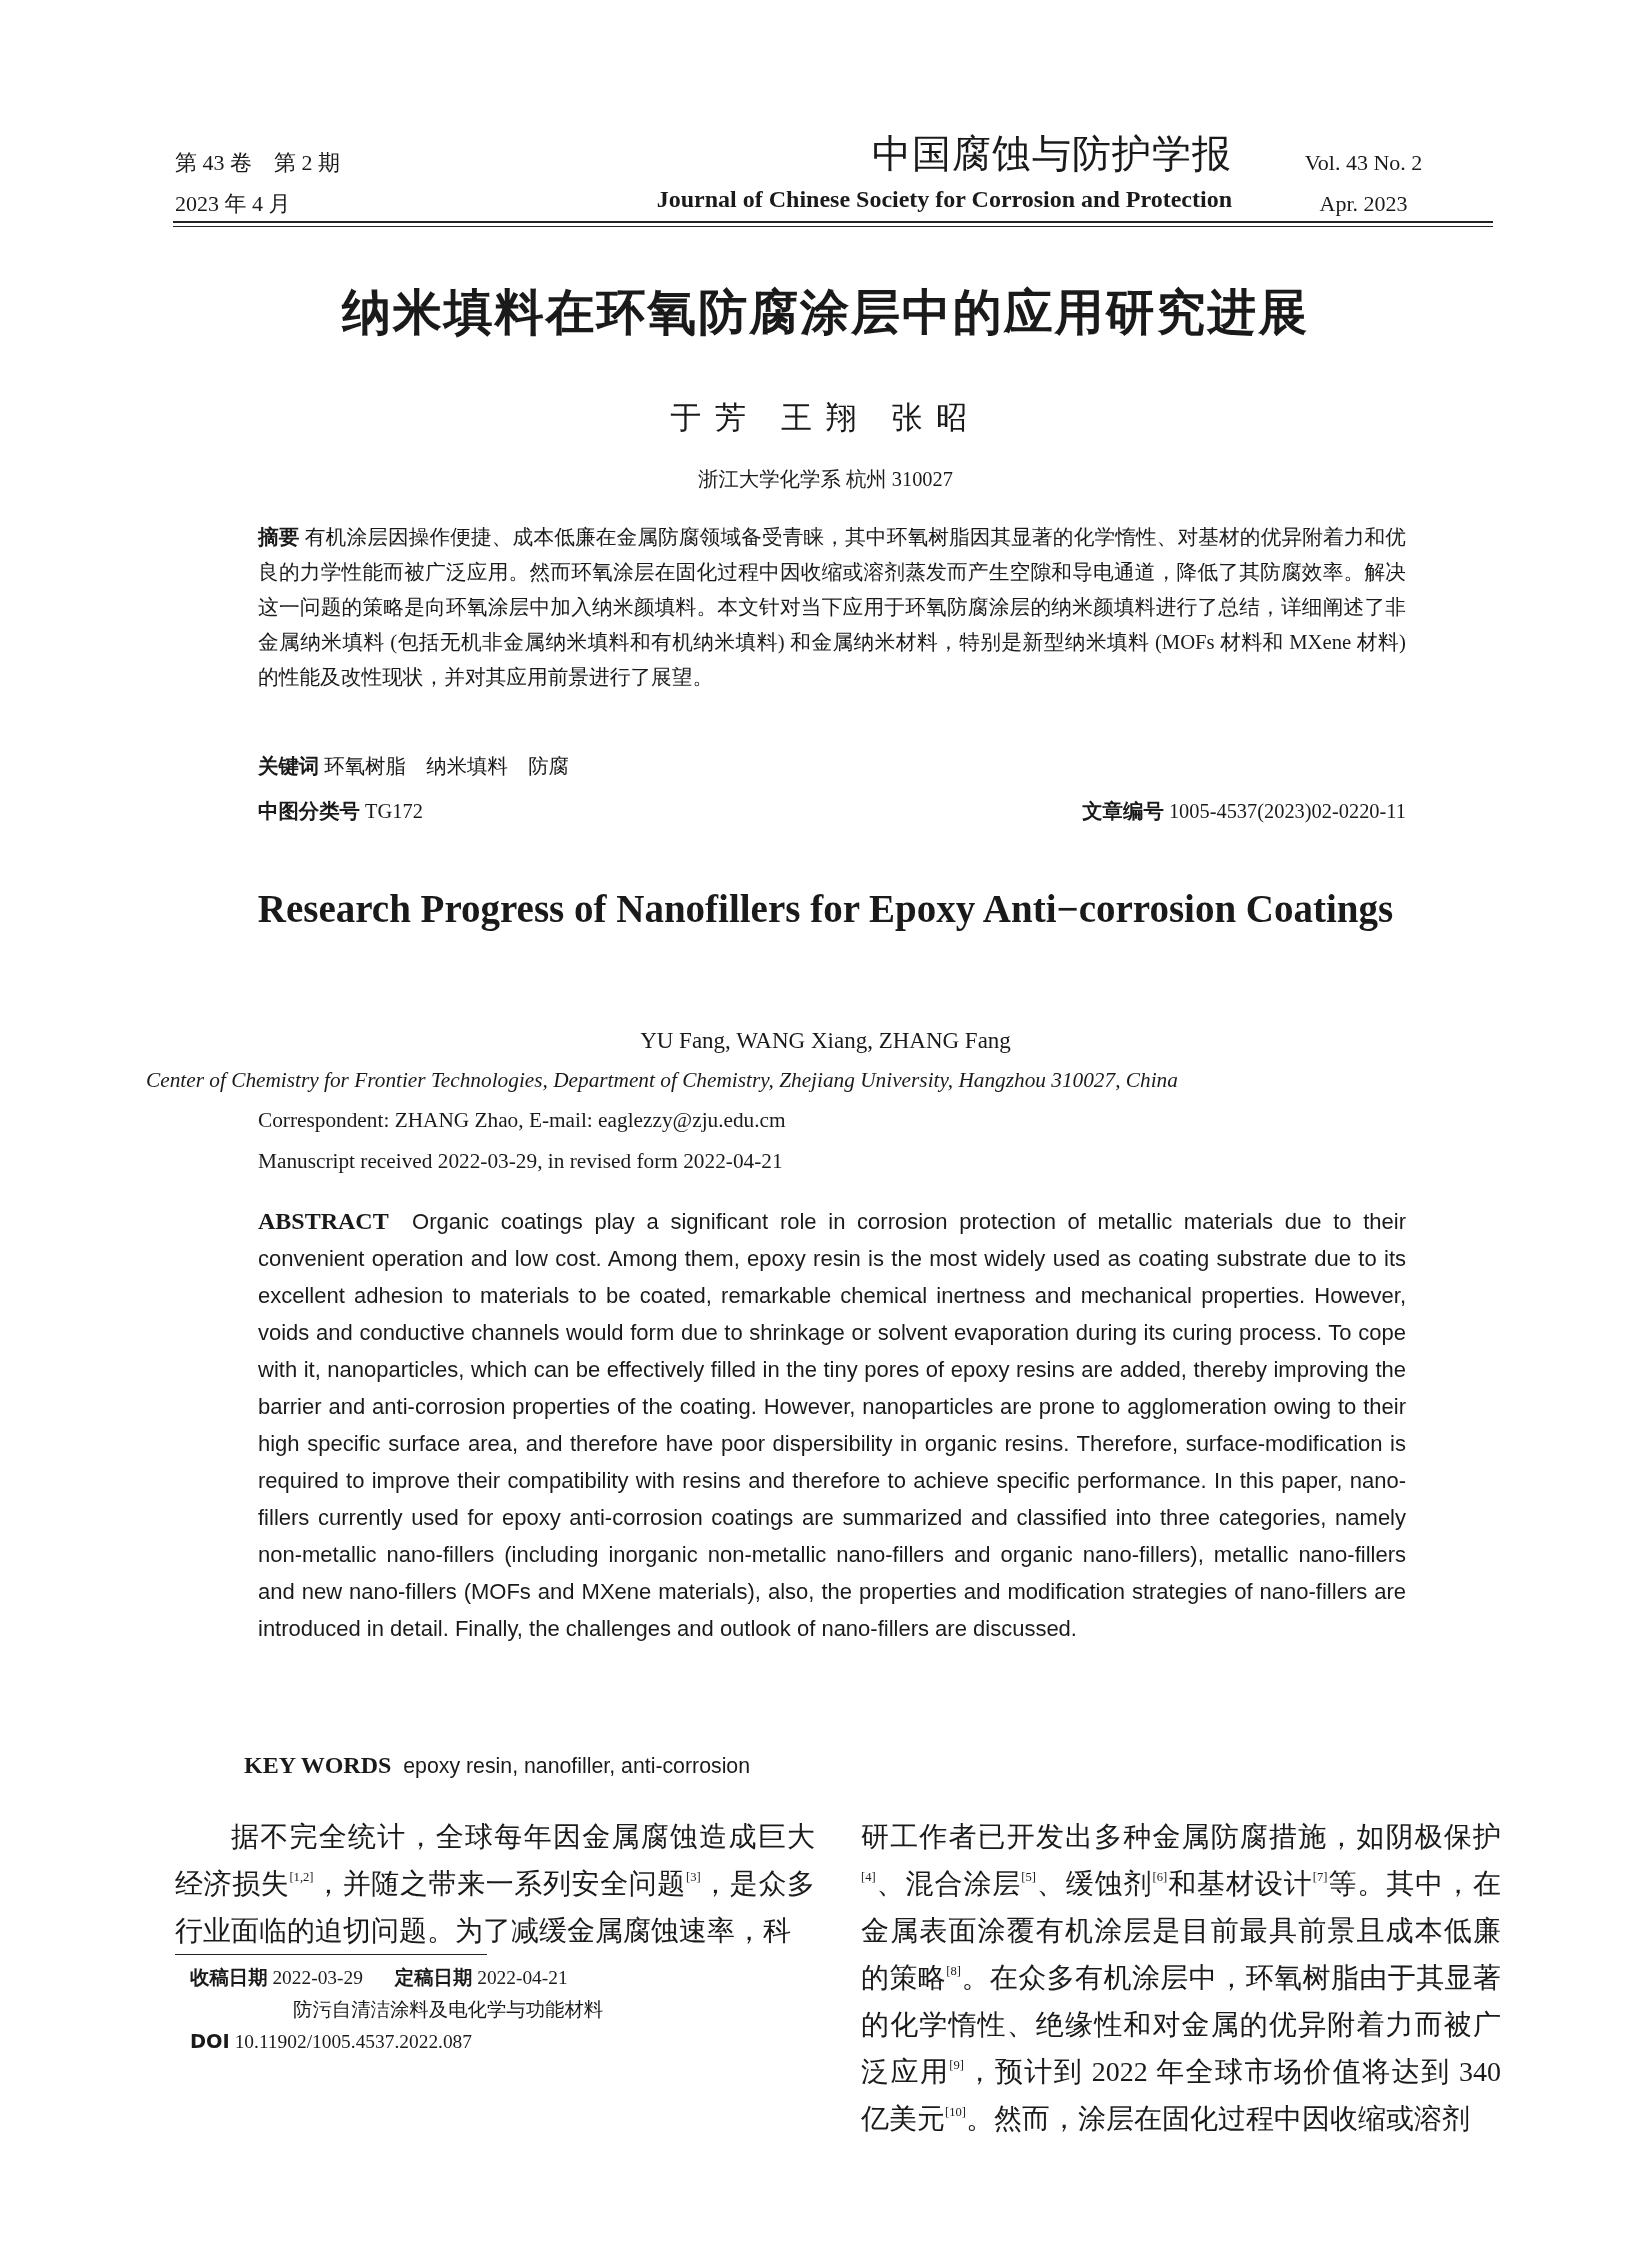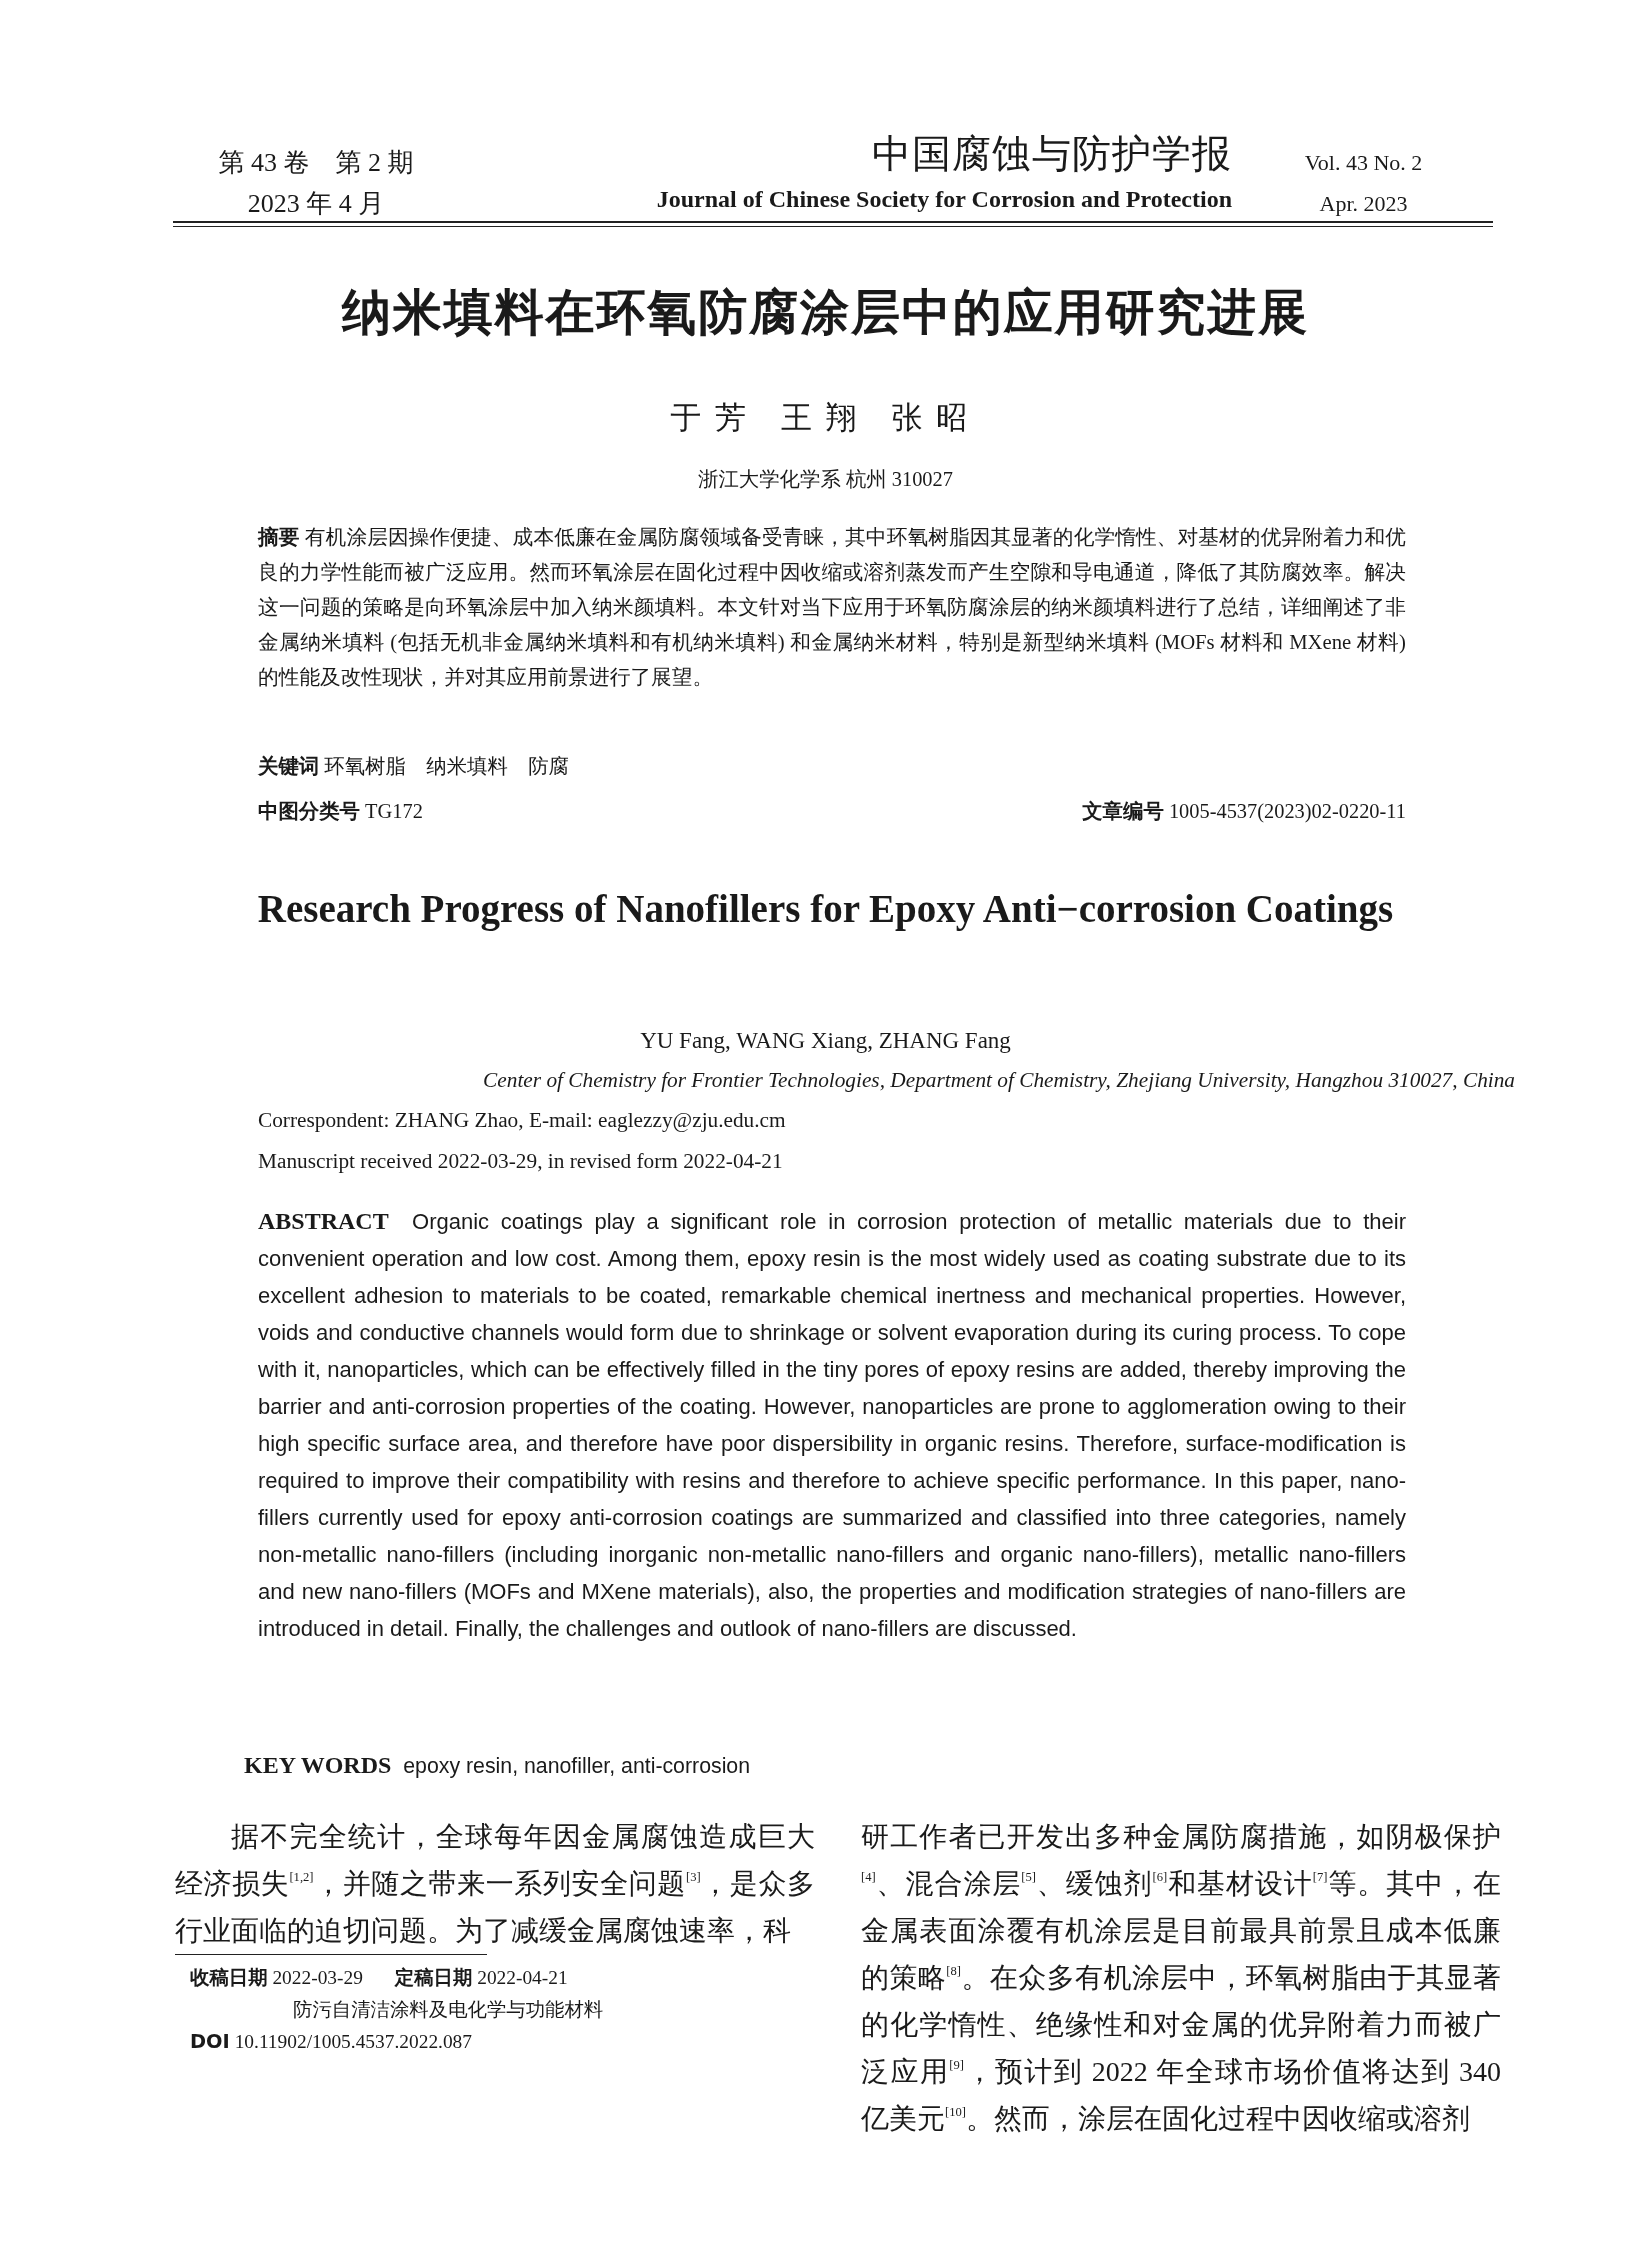--- a/index.html
+++ b/index.html
@@ -1,35 +1,35 @@
 <!DOCTYPE html>
 <html><head>
 <meta charset="utf-8">
 <style>
   html, body { margin: 0; padding: 0; background: #ffffff; }
   body { width: 1651px; height: 2262px; position: relative; color: #1a1a1a; overflow: hidden;
          font-family: "Liberation Serif", "DejaVu Serif", serif; }
   .abs { position: absolute; }
-  .hdr-left { left: 190px; top: 142px; width: 252px; text-align: center; font-size: 26px; line-height: 41px; }
+  .hdr-left { left: 175px; top: 142px; width: 252px; font-size: 22px; line-height: 41px; }
   .hdr-center { left: 427px; top: 128px; width: 805px; text-align: right; }
   .hdr-cn { font-size: 39px; line-height: 52px; letter-spacing: 1px; }
   .hdr-en { font-size: 24px; font-weight: bold; line-height: 39px; }
   .hdr-right { left: 1252px; top: 142px; width: 223px; text-align: center; font-size: 22px; line-height: 41px; }
   .hdr-rule { left: 173px; top: 221px; width: 1320px; height: 2.9px; border-top: 2.9px solid #222; border-bottom: 1px solid #222; }
   .title-cn { left: 146px; top: 279px; width: 1359px; text-align: center; font-family: "DejaVu Sans", sans-serif;
               font-weight: bold; font-size: 49px; line-height: 68px; letter-spacing: 1.9px; }
   .authors-cn { left: 146px; top: 393px; width: 1359px; text-align: center; font-size: 31px; letter-spacing: 13.6px; line-height: 49px; }
   .affil-cn { left: 146px; top: 462px; width: 1359px; text-align: center; font-size: 20.4px; line-height: 35px; }
   .abs-cn { left: 258px; top: 520px; width: 1148px; font-size: 20.7px; line-height: 35px; text-align: justify; }
   .bold-label { font-weight: bold; font-family: "DejaVu Sans", sans-serif; }
   .kw-cn { left: 258px; top: 749px; width: 1148px; font-size: 20.4px; line-height: 35px; }
   .clc-row { left: 258px; top: 794px; width: 1148px; font-size: 20.4px; line-height: 35px; display: flex; justify-content: space-between; }
   .title-en { left: 146px; top: 883px; width: 1359px; text-align: center; font-weight: bold; font-size: 39px; line-height: 52px; }
   .authors-en { left: 146px; top: 1021px; width: 1359px; text-align: center; font-size: 23px; line-height: 39px; }
-  .affil-en { left: 156px; top: 1062px; width: 1359px; text-align: right; font-size: 21.3px; font-style: italic; line-height: 37px; }
+  .affil-en { left: 146px; top: 1062px; width: 1359px; text-align: left; font-size: 21.3px; font-style: italic; line-height: 37px; }
   .corr-en { left: 258px; top: 1102px; font-size: 21.3px; line-height: 37px; }
   .manu-en { left: 258px; top: 1143px; font-size: 21.3px; line-height: 37px; }
   .abs-en { left: 258px; top: 1203px; width: 1148px; font-family: "Liberation Sans", sans-serif; font-size: 22px; line-height: 37px;
             text-align: justify; hyphens: manual; }
   .abs-en .lbl { font-family: "Liberation Serif", serif; font-weight: bold; font-size: 24px; }
   .kw-en { left: 244px; top: 1747px; font-family: "Liberation Sans", sans-serif; font-size: 21.3px; line-height: 37px; }
   .kw-en .lbl { font-family: "Liberation Serif", serif; font-weight: bold; font-size: 24px; }
   .body-left { left: 175px; top: 1813px; width: 640px; font-size: 28px; line-height: 47px; text-align: justify; }
   .body-right { left: 861px; top: 1813px; width: 640px; font-size: 28px; line-height: 47px; text-align: justify; }
   .indent { text-indent: 2em; }

